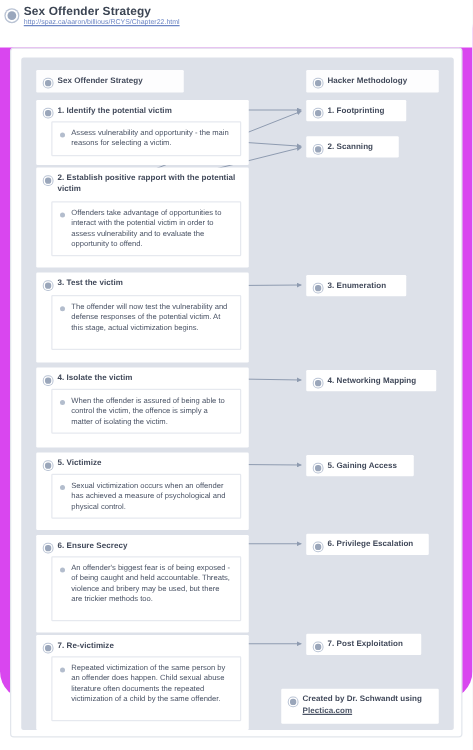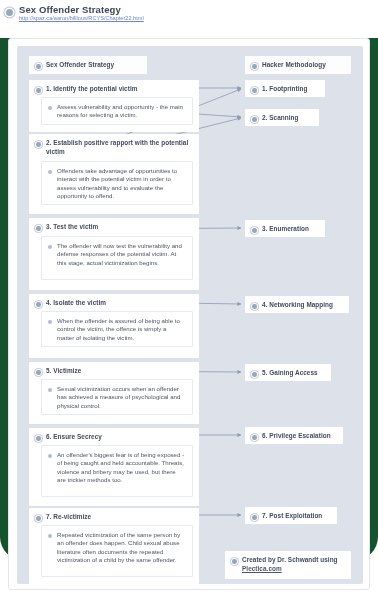--- a/index.html
+++ b/index.html
@@ -12,21 +12,21 @@
     height: 600px;
     overflow: hidden;
     font-family: "Liberation Sans", sans-serif;
     color: #4a5568;
   }
 
   #app {
     position: relative;
     width: 378px;
     height: 560px;
-    background: #14532d;
+    background: #d946ef;
     border-radius: 23px;
   }
 
   
   .header {
     position: absolute;
     left: 0; top: 0;
     width: 378px;
     height: 38px;
     background: #ffffff;

